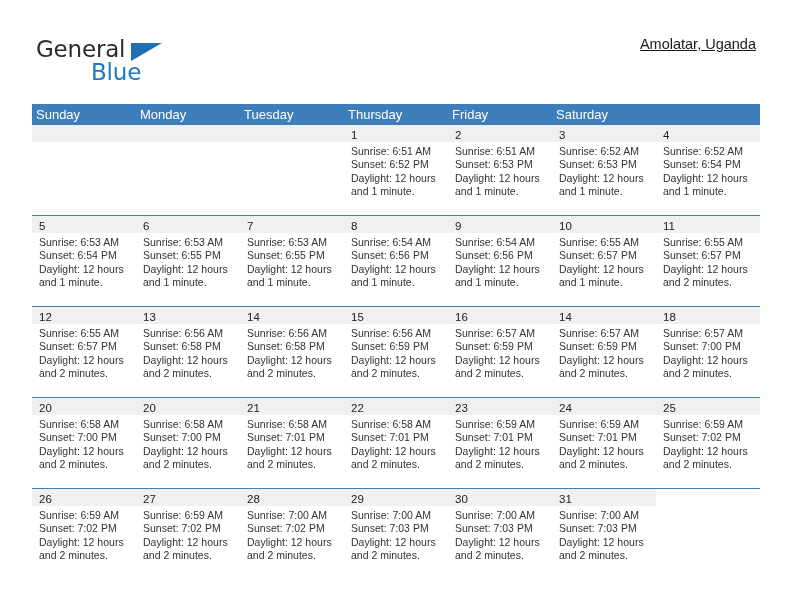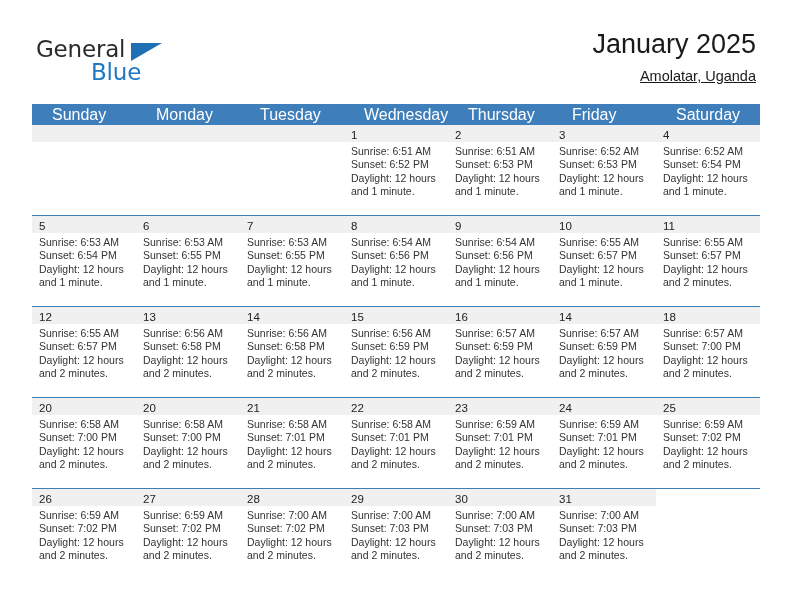--- a/index.html
+++ b/index.html
@@ -93,23 +93,23 @@
   }
   .dow-row {
     display: flex;
     width: 728px;
     height: 21px;
     background: #3d7ebb;
   }
   .dow-cell {
     width: 104px;
     box-sizing: border-box;
-    padding-left: 20px;
+    padding-left: 4px;
     color: #ffffff;
-    font-size: 16px;
+    font-size: 13px;
     line-height: 21px;
     white-space: nowrap;
     overflow: hidden;
   }
   .week-row {
     display: flex;
     width: 728px;
     height: 90px;
     border-top: 1.4px solid #3d7ebb;
   }
@@ -154,31 +154,29 @@
 
 <div class="page">
 
   <div class="header">
     <div class="brand">
       <span class="brand-general">General</span>
       <span class="brand-triangle"></span>
       <span class="brand-blue">Blue</span>
     </div>
     <div class="title-block">
-      <div class="cal-title">January 2025</div>
       <div class="cal-subtitle">Amolatar, Uganda</div>
     </div>
   </div>
 
   <div class="calendar">
     <div class="dow-row" id="dow-row">
         <div class="dow-cell">Sunday</div>
         <div class="dow-cell">Monday</div>
         <div class="dow-cell">Tuesday</div>
-        <div class="dow-cell">Wednesday</div>
         <div class="dow-cell">Thursday</div>
         <div class="dow-cell">Friday</div>
         <div class="dow-cell">Saturday</div>
       </div>
     <div id="weeks-container">
         <div class="week-row first">
           <div class="day-cell">
             <div class="day-band empty"><span class="day-num"></span></div>
           </div>
           <div class="day-cell">

